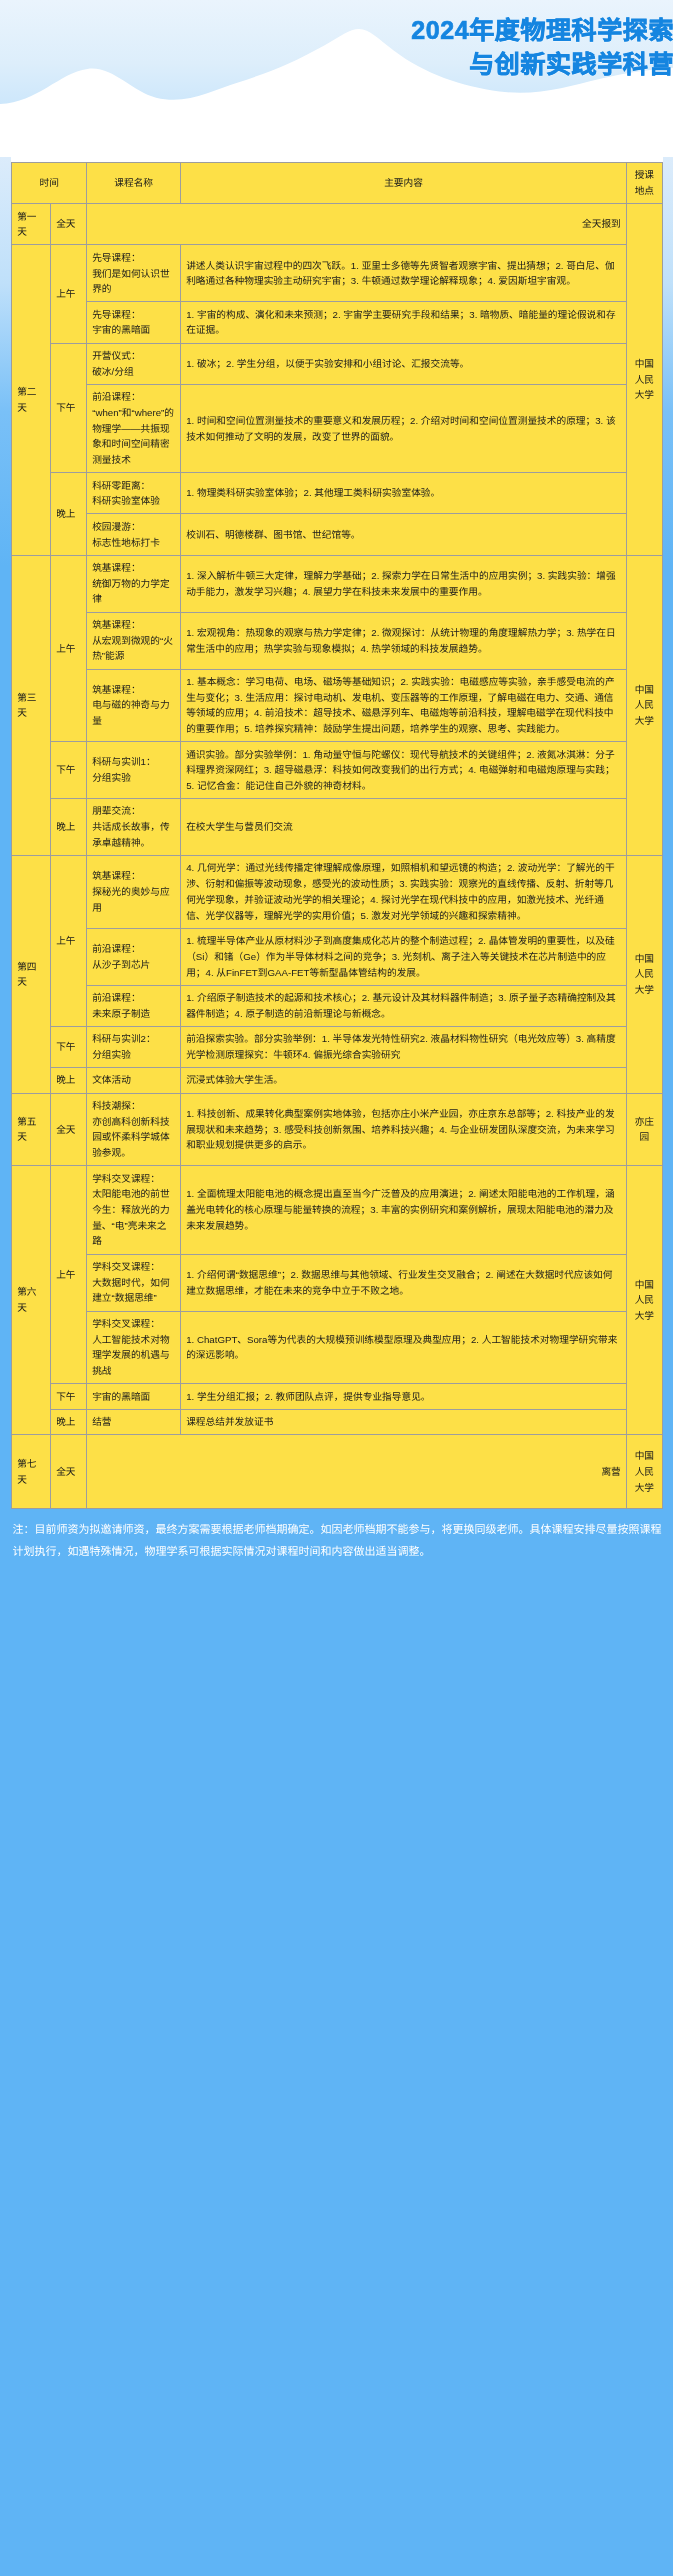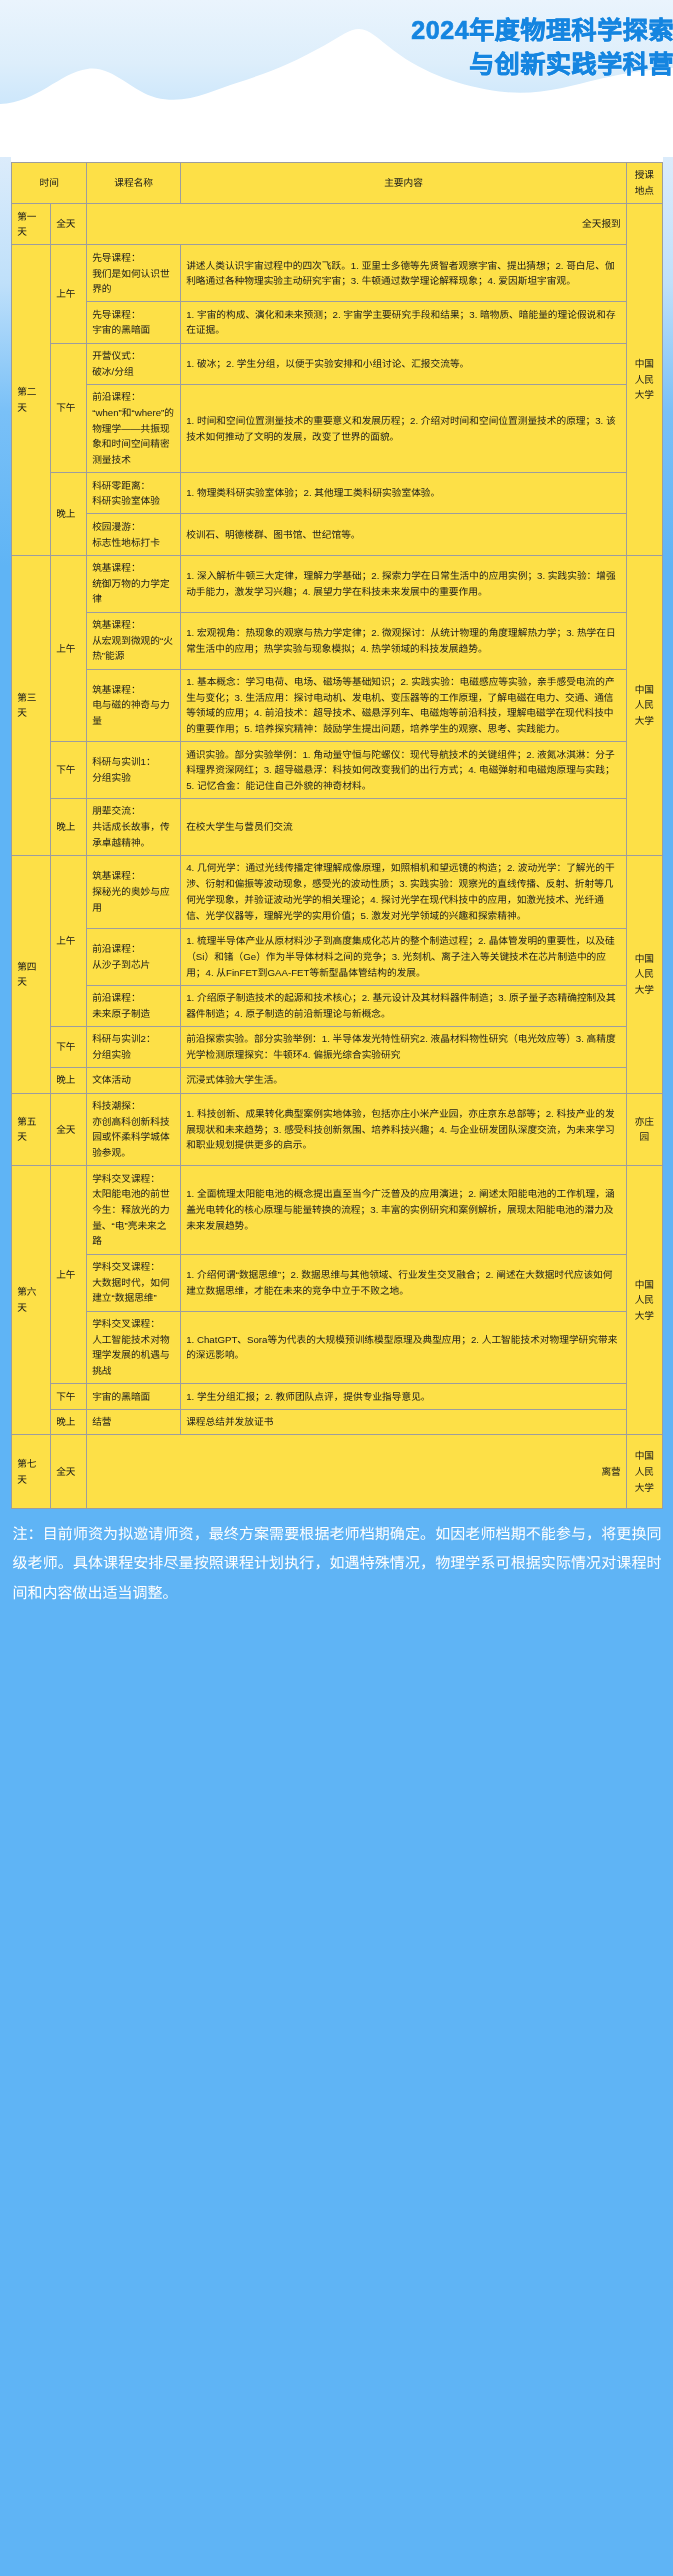--- a/index.html
+++ b/index.html
@@ -67,21 +67,21 @@
   .c-course { width: 94px; text-align:center; }
   .c-body   { text-align:left; }
   .c-place  { width: 36px;  text-align:center; line-height:1.75; }
   thead td { text-align:center; padding: 8.7px 2.5px; }
   td.center-all { text-align:right; }
   .daysep { border-top: 1.2px solid #6e6e6e !important; }
   
   .note {
     margin: 10px 12.5px 19px 12.5px;
     color: #ffffff;
-    font-size: 15px;
+    font-size: 11px;
     line-height: 1.95;
     text-align: justify;
   }
   .bottom-fill { height: 15px; }
 </style>
 </head>
 <body>
 
 <div id="page">
 

